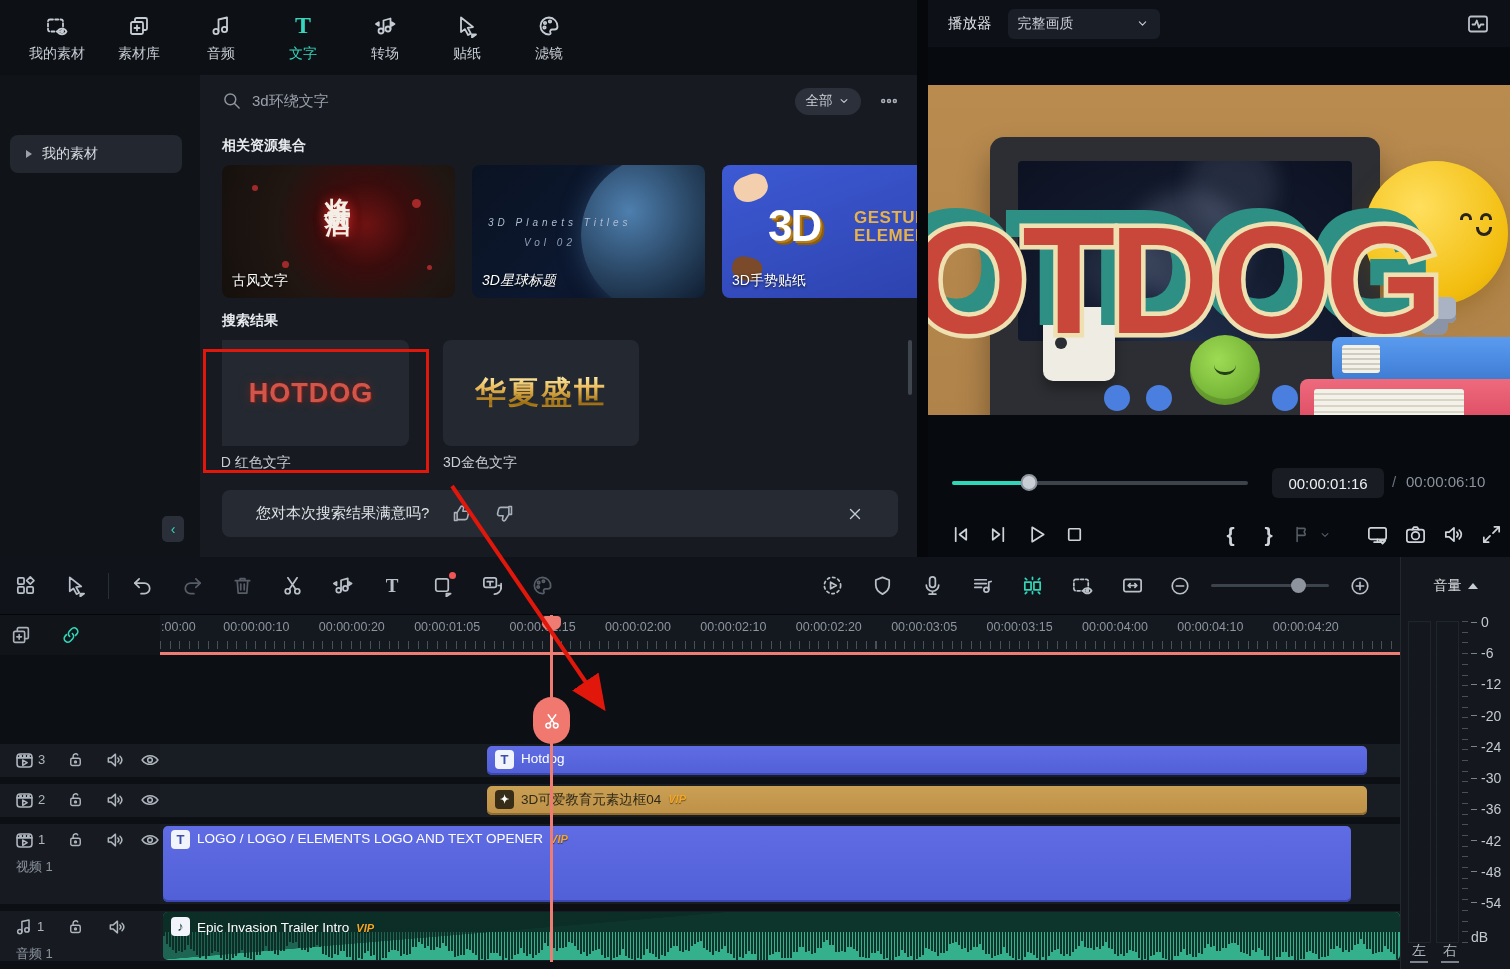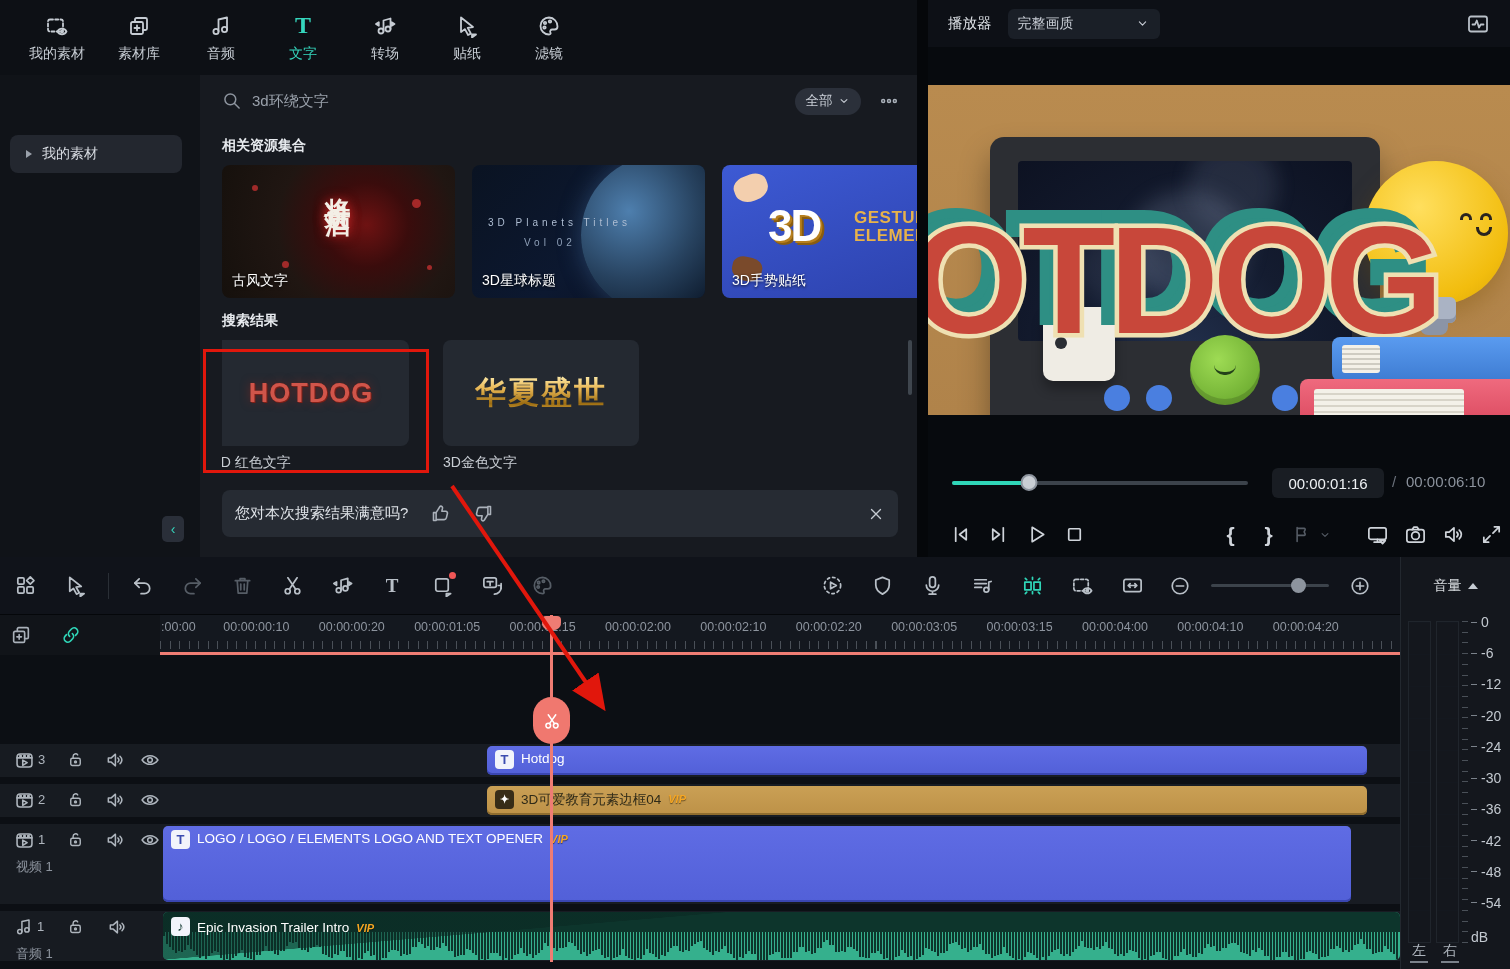--- a/index.html
+++ b/index.html
@@ -31,37 +31,37 @@
   .rel-cap { position:absolute; left:10px; bottom:8px; font-size:14px; color:#fff; text-shadow:0 1px 3px rgba(0,0,0,.9); }
   .res-card { position:relative; width:196px; height:106px; border-radius:8px; overflow:hidden; background:#242931; flex:none; cursor:pointer; display:flex; align-items:center; justify-content:center; }
   .res-cap { font-size:14px; color:#c9ced4; margin-top:8px; }
   .res-wrap { width:196px; flex:none; margin-right:34px; }
   .dl-btn { position:absolute; right:8px; bottom:8px; width:24px; height:24px; border-radius:50%; background:rgba(20,23,28,.75); color:#dfe3e8; display:flex; align-items:center; justify-content:center; cursor:pointer; }
   
   #art-guf { background:radial-gradient(circle at 62% 45%, #6e1212 0%, #3a0c0c 26%, #201612 55%, #15100c 100%); }
   #art-guf .vtext { position:absolute; left:50%; top:12px; transform:translateX(-50%); writing-mode:vertical-rl;
     font-family:"DejaVu Serif", serif; font-size:26px; font-weight:bold; color:#f3efe6; letter-spacing:6px; text-shadow:0 0 12px rgba(220,40,40,.8); }
   .spot { position:absolute; border-radius:50%; background:#c03030; opacity:.8; }
-  #art-planet { background:linear-gradient(135deg,#0a1322 0%, #0c1830 55%, #0a1020 100%); }
+  #art-planet { background:linear-gradient(135deg,#0a1322 0%, #0c1830 55%, #0a1020 100%);font-style:italic; }
   #art-planet .globe { position:absolute; right:-36px; top:-10px; width:160px; height:160px; border-radius:50%;
     background:radial-gradient(circle at 30% 35%, #4e7fae 0%, #27425f 45%, #0d1a2c 78%); box-shadow:0 0 24px rgba(90,140,200,.35); }
   #art-planet .ptitle { position:absolute; left:16px; top:52px; font-size:10px; letter-spacing:4px; color:#aebdd2; }
   #art-planet .psub { position:absolute; left:52px; top:72px; font-size:10px; letter-spacing:4px; color:#8fa0b8; }
   #art-hands { background:linear-gradient(160deg,#3d5ad4 0%, #2c41ac 100%); }
   #art-hands .big3d { position:absolute; left:46px; top:36px; font-size:44px; font-weight:800; color:#fff;
     text-shadow:2px 2px 0 #b67f1e, 4px 4px 0 #8a5d10; letter-spacing:-2px; }
   #art-hands .gest { position:absolute; left:132px; top:44px; font-size:17px; font-weight:800; color:#e8b24a; line-height:1.05; letter-spacing:.5px; }
   .hand { position:absolute; border-radius:40% 40% 46% 46%; }
   #art-hotdog span { font-size:27px; font-weight:800; letter-spacing:1px; color:#d0554a;
     text-shadow:0 0 1px #7e2018, 1px 1px 0 #7e2018, 0 0 10px rgba(160,40,30,.55); }
   #art-gold span { font-size:31px; font-weight:800; letter-spacing:2px;
     background:linear-gradient(#fce9a8 10%, #e8b653 40%, #9c6d12 75%, #e3b04e 100%); -webkit-background-clip:text; background-clip:text; color:transparent; }
   #art-motion span { font-size:27px; font-weight:800; letter-spacing:3px; color:#74b9f2; text-shadow:0 1px 0 #2b5d8c; }
   #feedback { position:absolute; left:22px; top:415px; width:676px; height:47px; background:#262b33; border-radius:8px;
-    display:flex; align-items:center; padding:0 13px; }
+    display:flex; align-items:center; padding:0 34px; }
   #feedback .q { font-size:15px; color:#dfe3e8; }
   #feedback .thumb { margin-left:22px; color:#aab1ba; cursor:pointer; }
   #feedback .close { margin-left:auto; color:#c6ccd3; cursor:pointer; }
   #media-scrollbar { position:absolute; right:5px; top:265px; width:4px; height:55px; border-radius:2px; background:#3f464e; }
 
   
   #player { position:absolute; left:928px; top:0; width:582px; height:557px; background:#070a0e; }
   #player-head { position:absolute; left:0; top:0; width:100%; height:47px; background:#0d1016; display:flex; align-items:center; }
   #player-title { margin-left:20px; font-size:14.5px; color:#dfe3e8; }
   #quality { margin-left:16px; width:152px; height:30px; background:#1a1f27; border-radius:6px; display:flex; align-items:center; padding:0 10px; color:#c9ced6; font-size:14px; cursor:pointer; }

